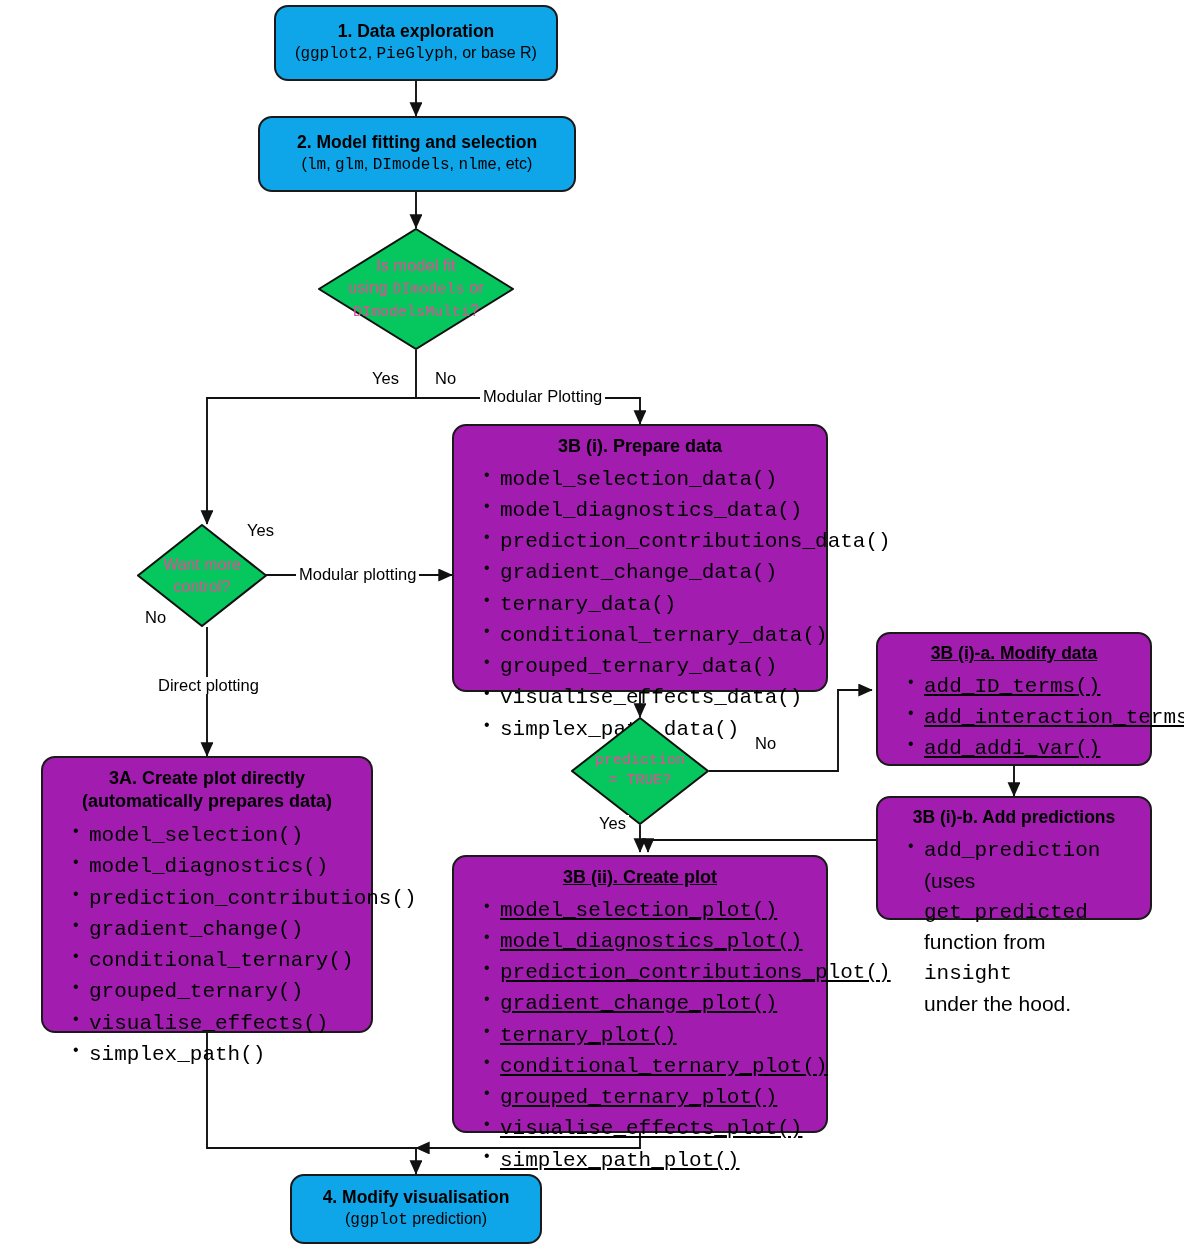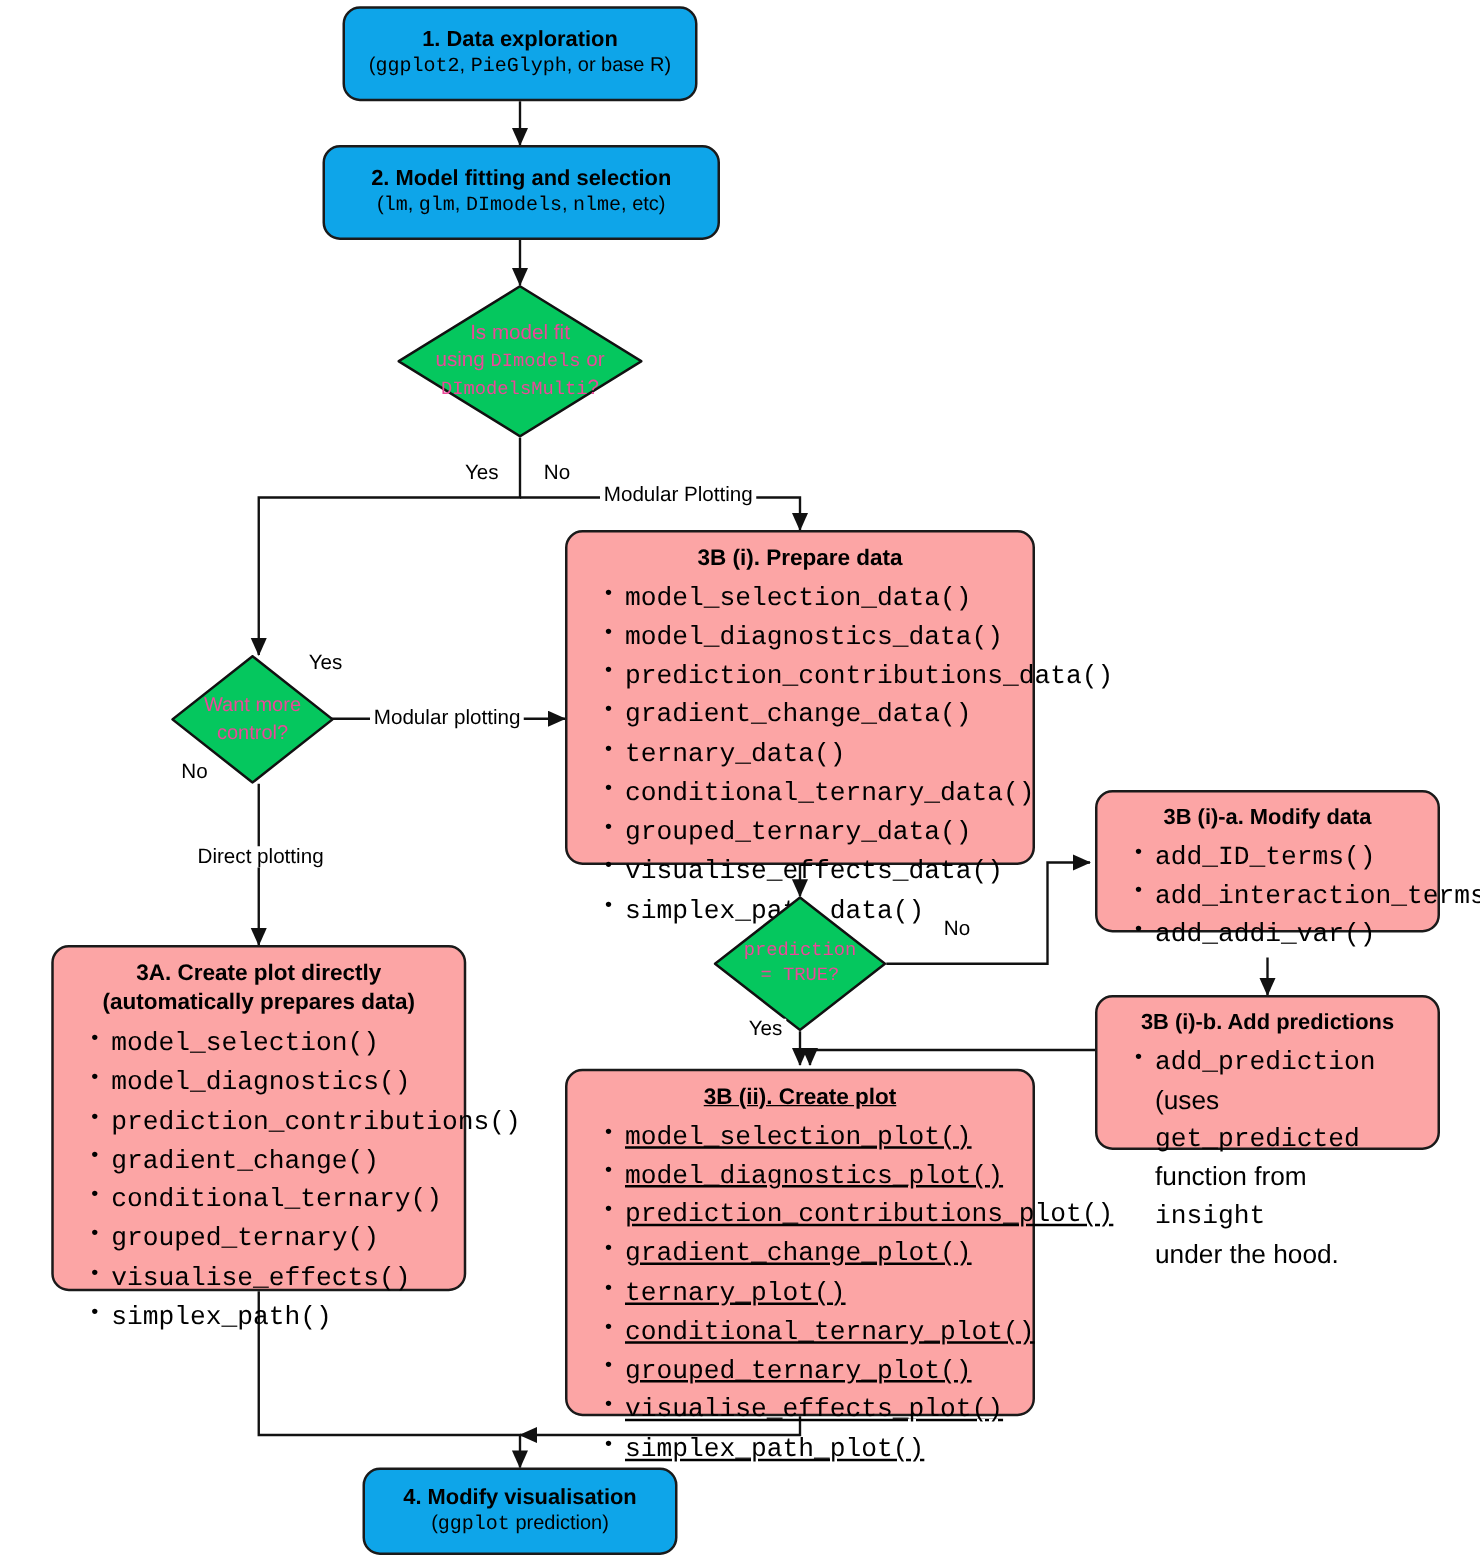--- a/index.html
+++ b/index.html
@@ -26,21 +26,21 @@
     height: 1249px;
     pointer-events: none;
   }
   .node {
     position: absolute;
     box-sizing: border-box;
     border: 2px solid #1a1a1a;
     border-radius: 14px;
   }
   .node.purple { background: #0ea5e9; }
-  .node.blue   { background: #fca5a5; }
+  .node.blue   { background: #a21caf; }
 
   .diamond {
     position: absolute;
     box-sizing: border-box;
   }
   .diamond .dshape {
     position: absolute;
     left: 0; top: 0;
     width: 100%; height: 100%;
   }
@@ -212,21 +212,21 @@
     </svg>
     <div class="dlabel mono" style="font-size:15px;">
       <div>prediction</div>
       <div>= TRUE?</div>
     </div>
   </div>
 
   <div class="edge-label" style="left:752px; top:735px;">No</div>
   <div class="edge-label" style="left:596px; top:815px;">Yes</div>
 
-  <div class="node blue pad" style="left:876px; top:632px; width:276px; height:114px;">
+  <div class="node blue pad" style="left:876px; top:632px; width:276px; height:134px;text-decoration:underline;">
     <div class="node-title">3B (i)-a. Modify data</div>
     <ul class="bullets">
       <li>add_ID_terms()</li>
       <li>add_interaction_terms()</li>
       <li>add_addi_var()</li>
     </ul>
   </div>
 
   <div class="node blue pad" style="left:876px; top:796px; width:276px; height:124px;">
     <div class="node-title">3B (i)-b. Add predictions</div>

